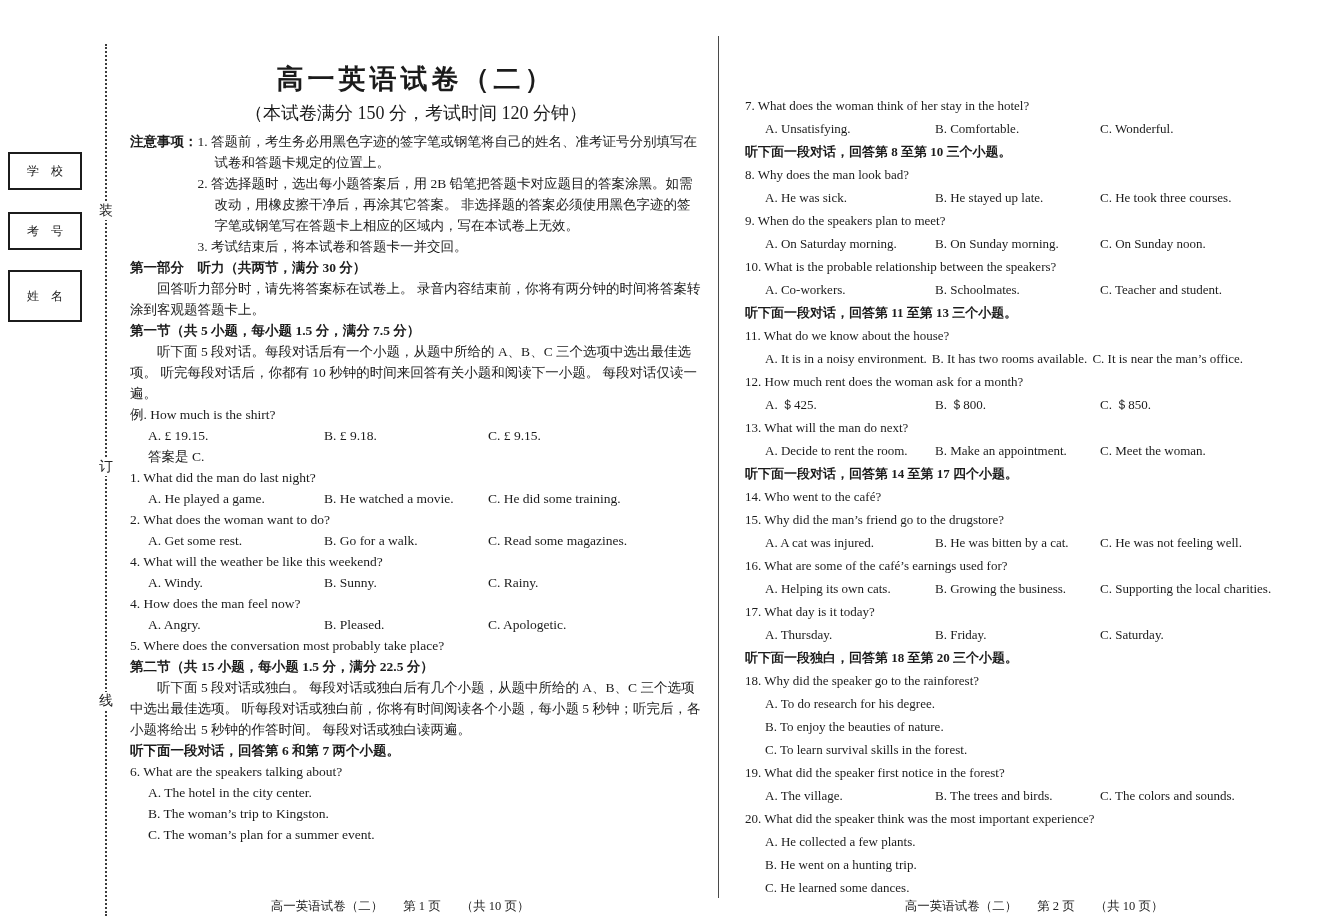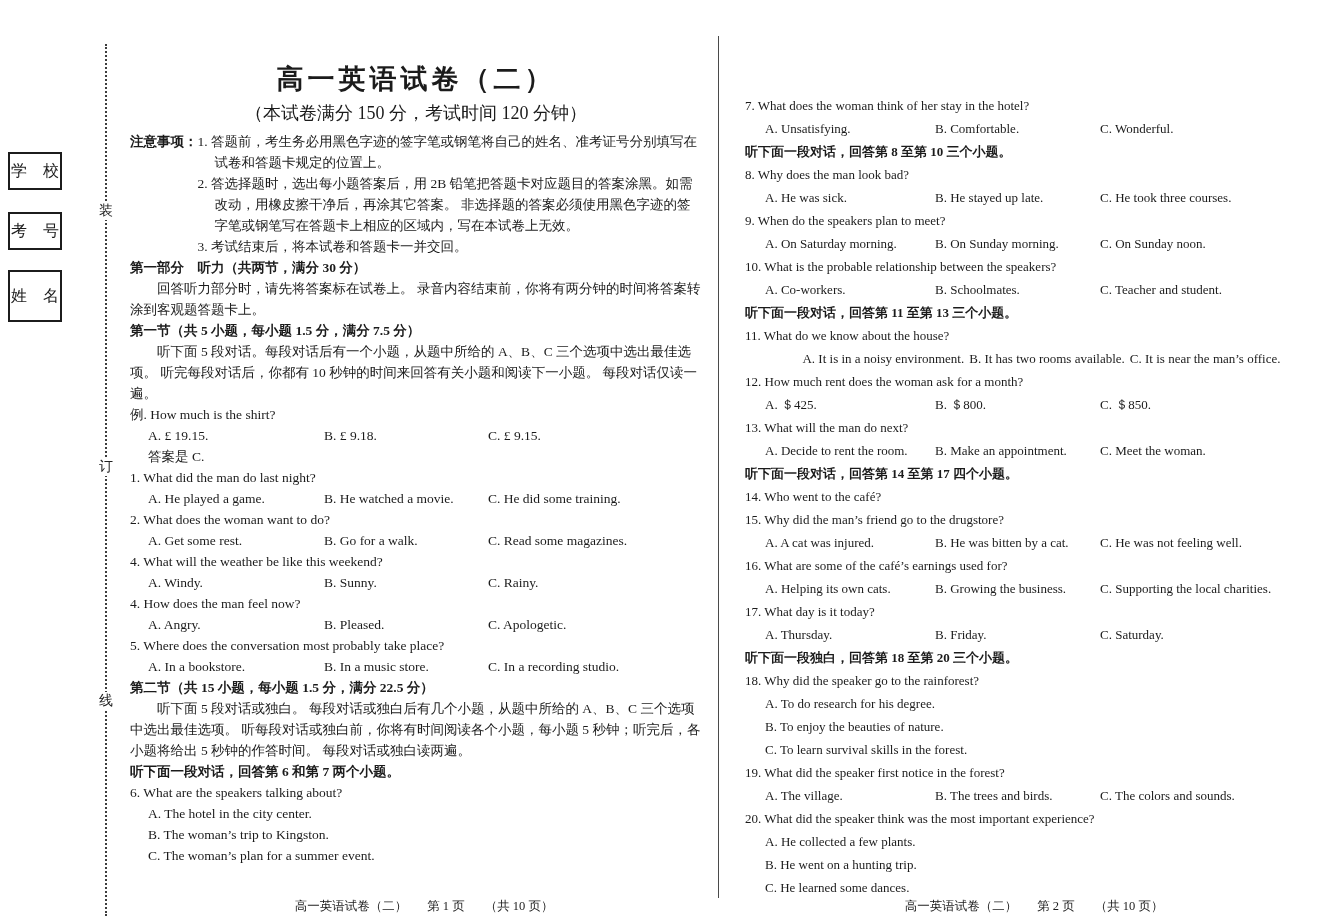--- a/index.html
+++ b/index.html
@@ -8,24 +8,24 @@
     background:#ffffff;
     color:#1b1b1b;
     font-family:"Liberation Serif","DejaVu Serif",serif;
     position:relative;
     overflow:hidden;
   }
   .sheet { position:absolute; inset:0; }
 
   
   .field-box {
-    position:absolute; left:8px; width:54px;
+    position:absolute; left:8px; width:74px;
     border:2px solid #1c1c1c;
     display:flex; align-items:center; justify-content:center;
-    font-size:16px; background:#fff;
+    font-size:12px; background:#fff;
   }
   .field-box.school { top:152px; height:38px; }
   .field-box.examno { top:212px; height:38px; }
   .field-box.name   { top:270px; height:52px; }
 
   
   .binding-line {
     position:absolute; left:105px; top:44px; height:872px;
     border-left:2px dotted #3c3c3c;
   }
@@ -65,28 +65,28 @@
   .question { margin:0; }
   .q-text { }
   .options.row {
     display:grid; grid-template-columns:176px 164px auto;
     padding-left:18px;
   }
   .page2 .options.row { grid-template-columns:170px 165px auto; padding-left:20px; }
   .options.stack .option { display:block; padding-left:18px; }
   .page2 .options.stack .option { padding-left:20px; }
   .options.line { padding-left:18px; }
-  .page2 .options.line { padding-left:20px;text-align:center; }
+  .page2 .options.line { padding-left:20px; }
   .options.line .option { margin-right:5px; }
 
   .footer {
     position:absolute; top:898px; text-align:center;
     font-size:12.5px; color:#1b1b1b;
   }
-  .footer-left  { left:138px; width:572px; }
+  .footer-left  { left:114px; width:572px; }
   .footer-right { left:745px; width:578px; }
   .footer .fgap { margin-left:1.6em; }
 </style>
 </head>
 <body>
 
 <div class="sheet">
 
   <div class="field-box school">
     <span>学　校</span>
@@ -157,25 +157,20 @@
         <div class="question">
           <div class="q-text">4. How does the man feel now?</div>
           <div class="options row">
             <span class="option">A. Angry.</span>
             <span class="option">B. Pleased.</span>
             <span class="option">C. Apologetic.</span>
           </div>
         </div>
         <div class="question">
           <div class="q-text">5. Where does the conversation most probably take place?</div>
-          <div class="options row">
-            <span class="option">A. In a bookstore.</span>
-            <span class="option">B. In a music store.</span>
-            <span class="option">C. In a recording studio.</span>
-          </div>
         </div>
         <p class="block section-heading">第二节（共 15 小题，每小题 1.5 分，满分 22.5 分）</p>
         <p class="block para indent">听下面 5 段对话或独白。 每段对话或独白后有几个小题，从题中所给的 A、B、C 三个选项中选出最佳选项。 听每段对话或独白前，你将有时间阅读各个小题，每小题 5 秒钟；听完后，各小题将给出 5 秒钟的作答时间。 每段对话或独白读两遍。</p>
         <p class="block heading">听下面一段对话，回答第 6 和第 7 两个小题。</p>
         <div class="question">
           <div class="q-text">6. What are the speakers talking about?</div>
           <div class="options stack">
             <span class="option">A. The hotel in the city center.</span>
             <span class="option">B. The woman’s trip to Kingston.</span>
             <span class="option">C. The woman’s plan for a summer event.</span>

